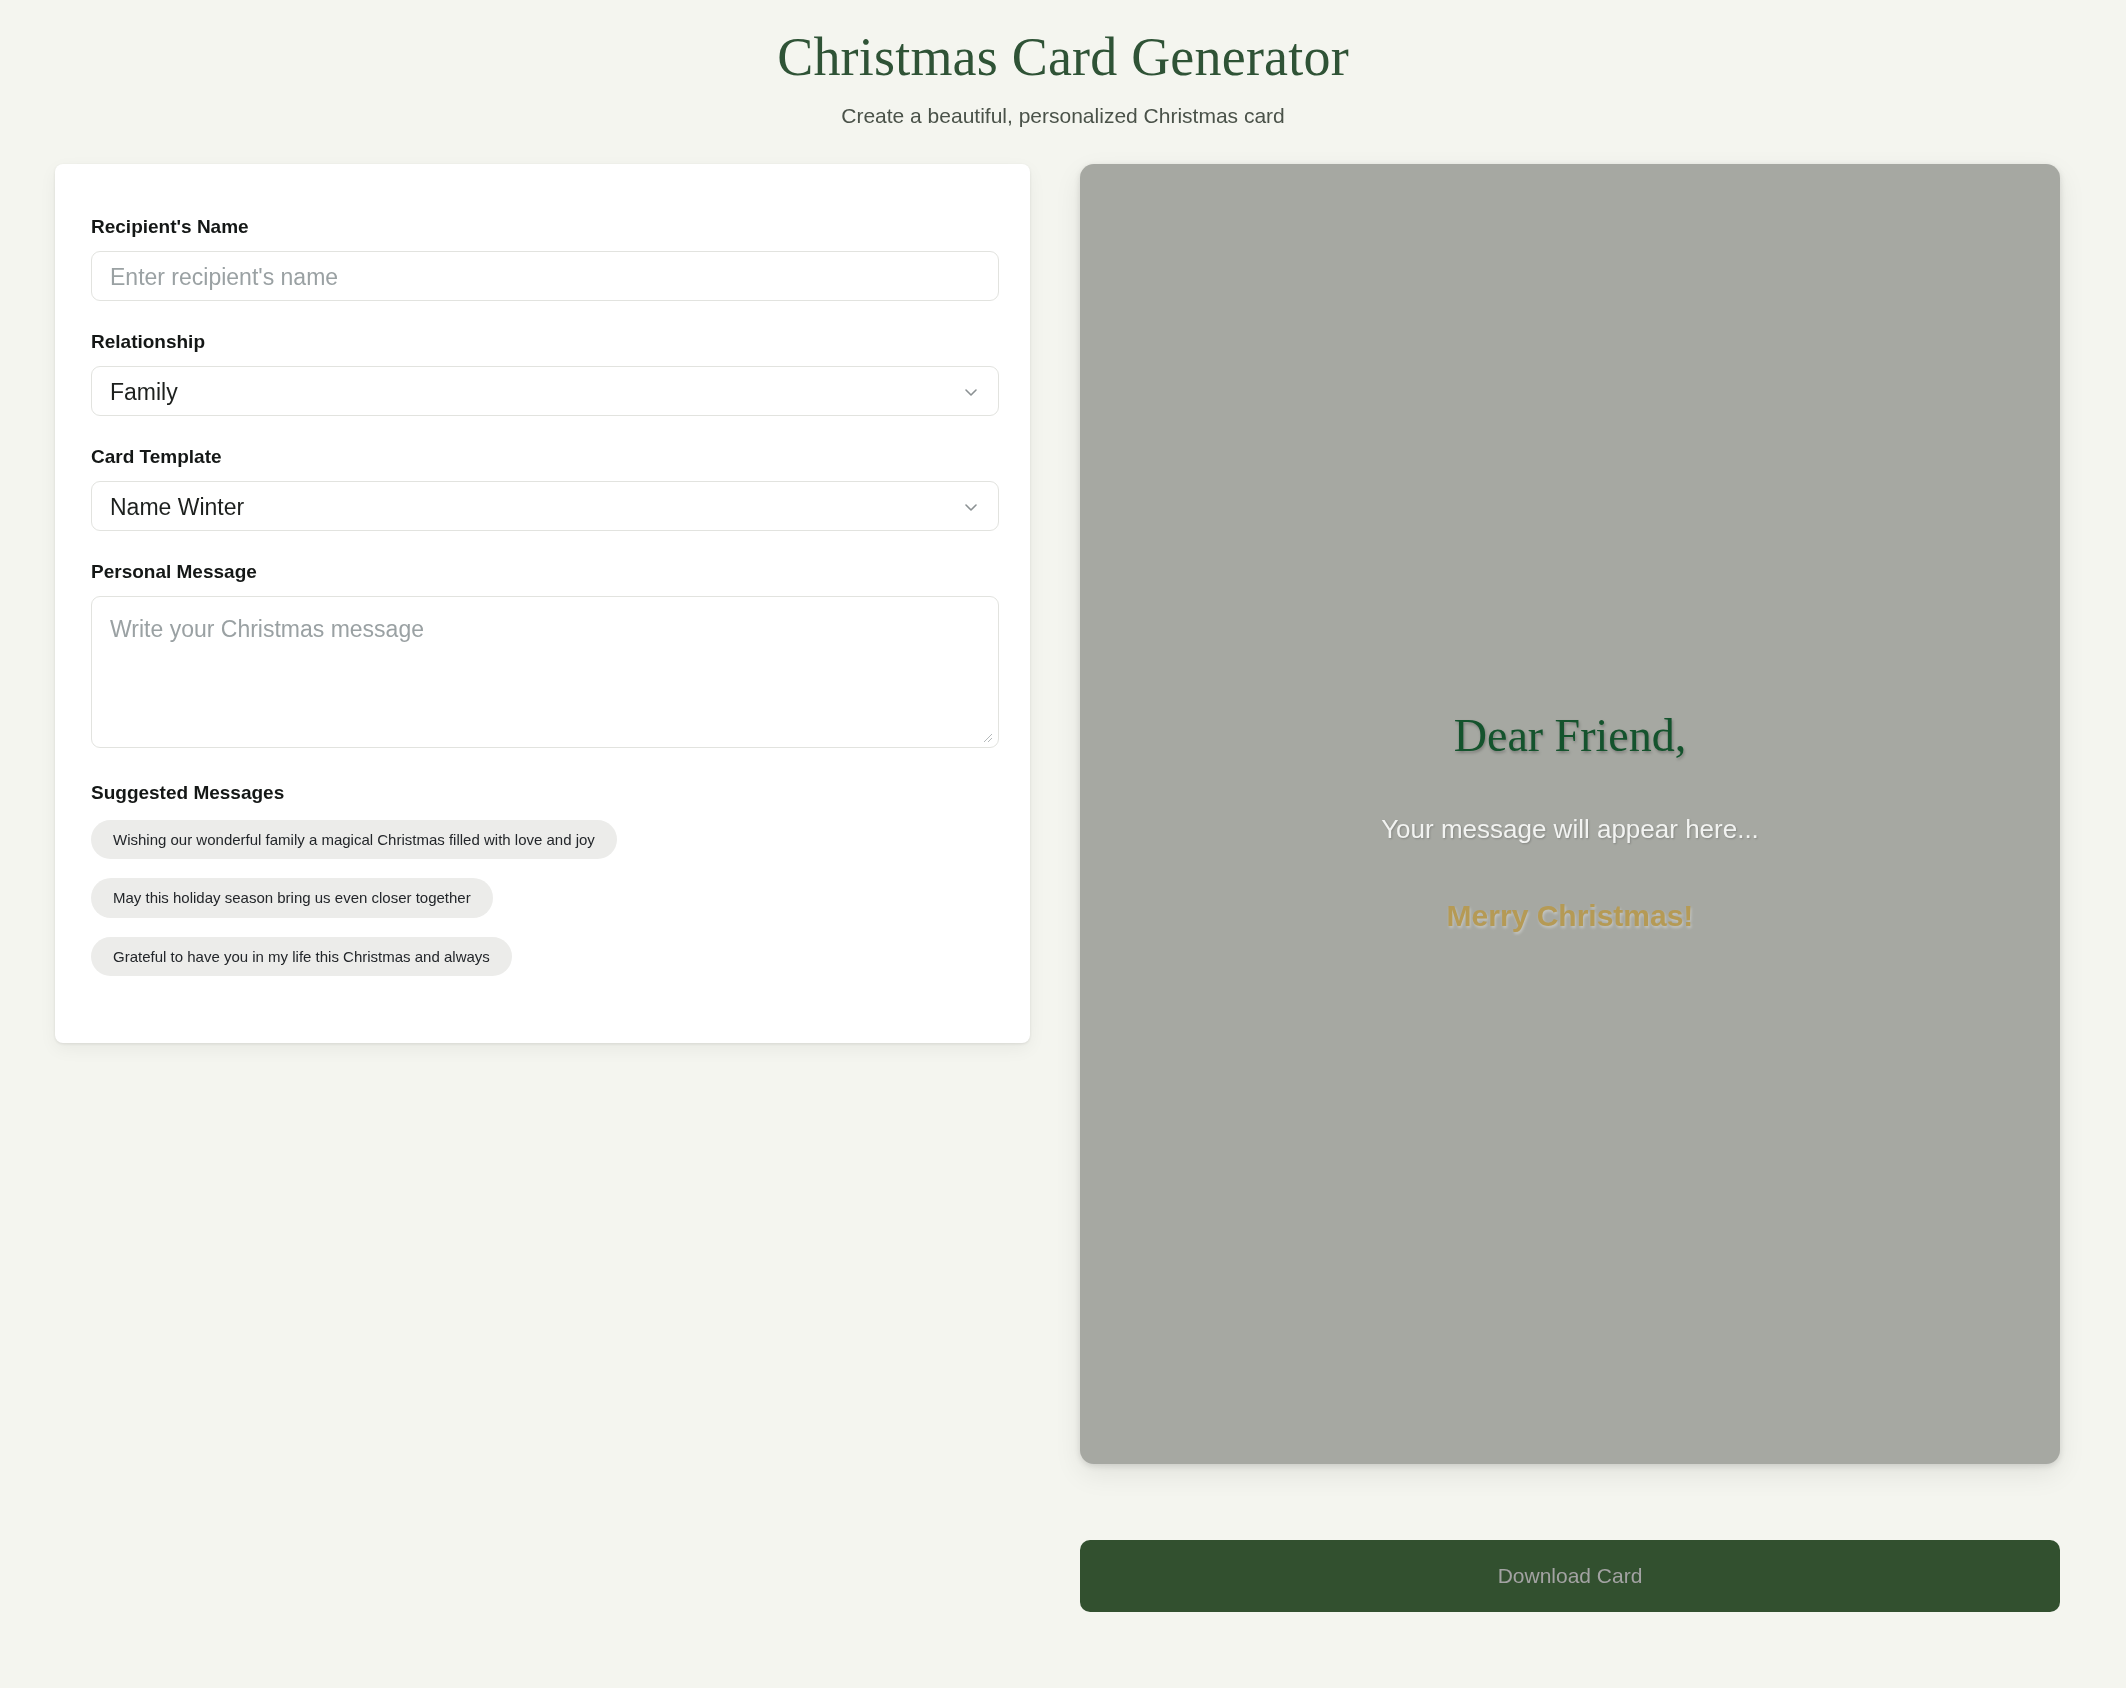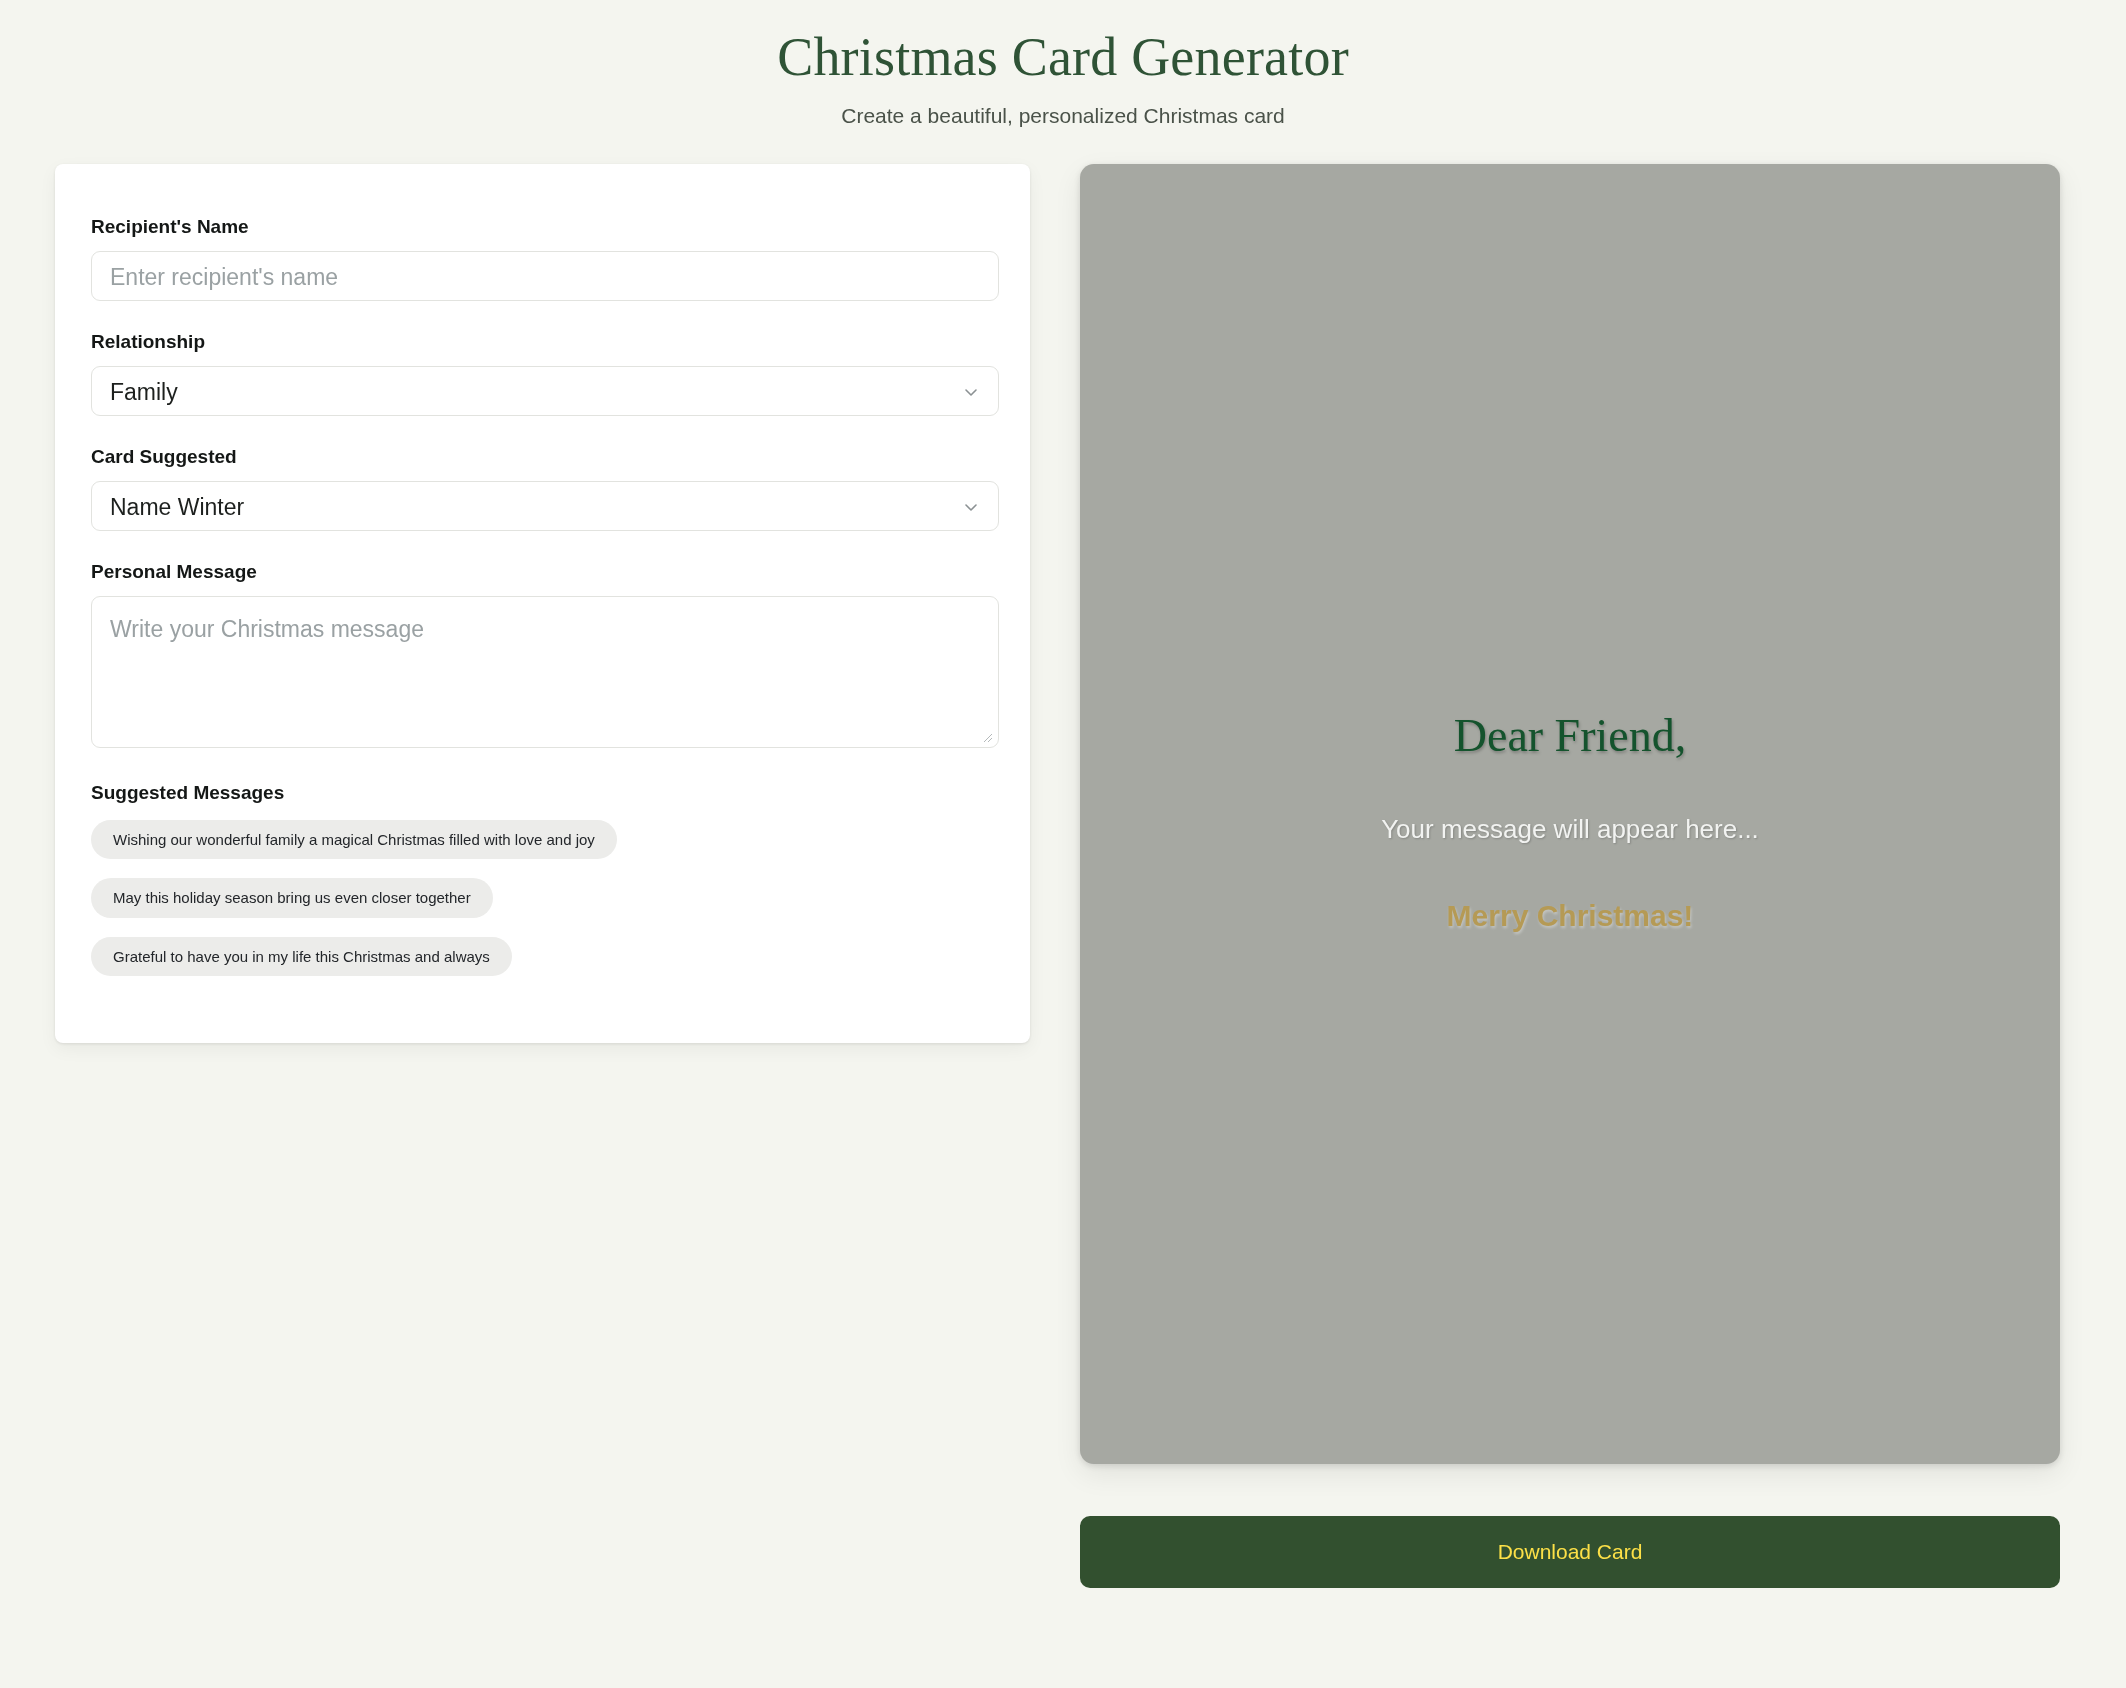--- a/index.html
+++ b/index.html
@@ -176,25 +176,25 @@
     font-size: 30px;
     font-weight: 700;
     color: #b59a55;
     text-shadow: 1px 2px 3px rgba(255,255,255,0.35);
     margin-top: 54px;
   }
 
   .download-btn {
     width: 980px;
     height: 72px;
-    margin-top: 52px;
+    margin-top: 76px;
     background: #32502f;
     border: none;
     border-radius: 10px;
-    color: #fde047;
+    color: #a3a3a3;
     font-size: 21px;
     font-family: "Liberation Sans", sans-serif;
     cursor: pointer;
   }
 </style>
 </head>
 <body>
 
 <div class="page">
 
@@ -220,21 +220,21 @@
           <span>Family</span>
           <span class="chev">
             <svg width="20" height="20" viewBox="0 0 20 20" fill="none" stroke="currentColor" stroke-width="1.6" stroke-linecap="round" stroke-linejoin="round">
                 <polyline points="5,8 10,13 15,8"></polyline>
               </svg>
           </span>
         </div>
       </div>
 
       <div class="field">
-        <span class="field-label">Card Suggested</span>
+        <span class="field-label">Card Template</span>
         <div class="select-box">
           <span>Name Winter</span>
           <span class="chev">
             <svg width="20" height="20" viewBox="0 0 20 20" fill="none" stroke="currentColor" stroke-width="1.6" stroke-linecap="round" stroke-linejoin="round">
                 <polyline points="5,8 10,13 15,8"></polyline>
               </svg>
           </span>
         </div>
       </div>
 

